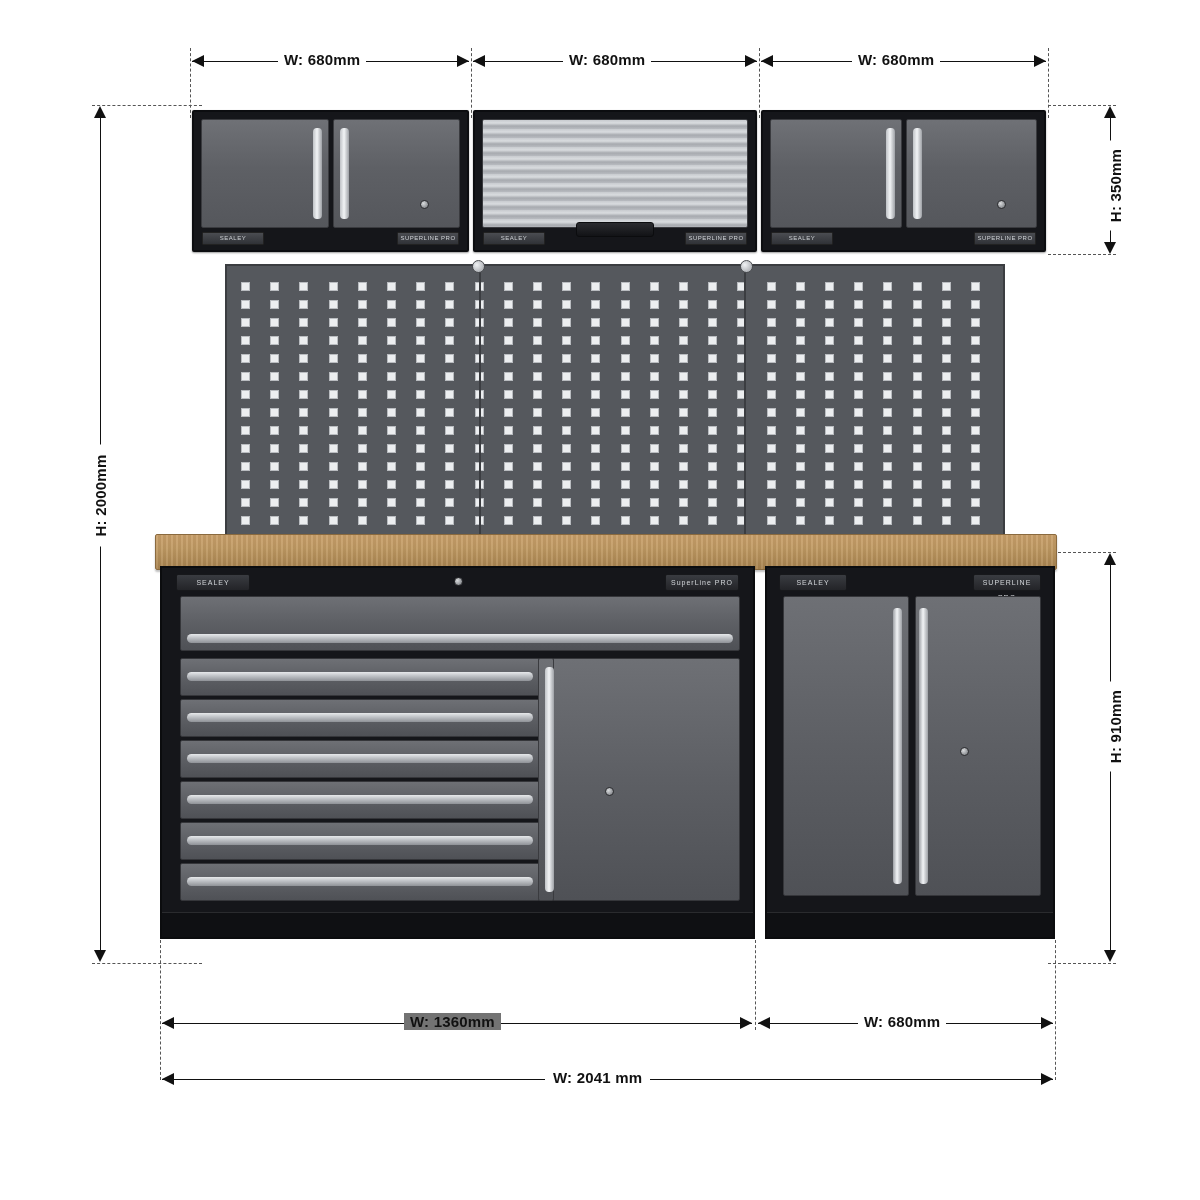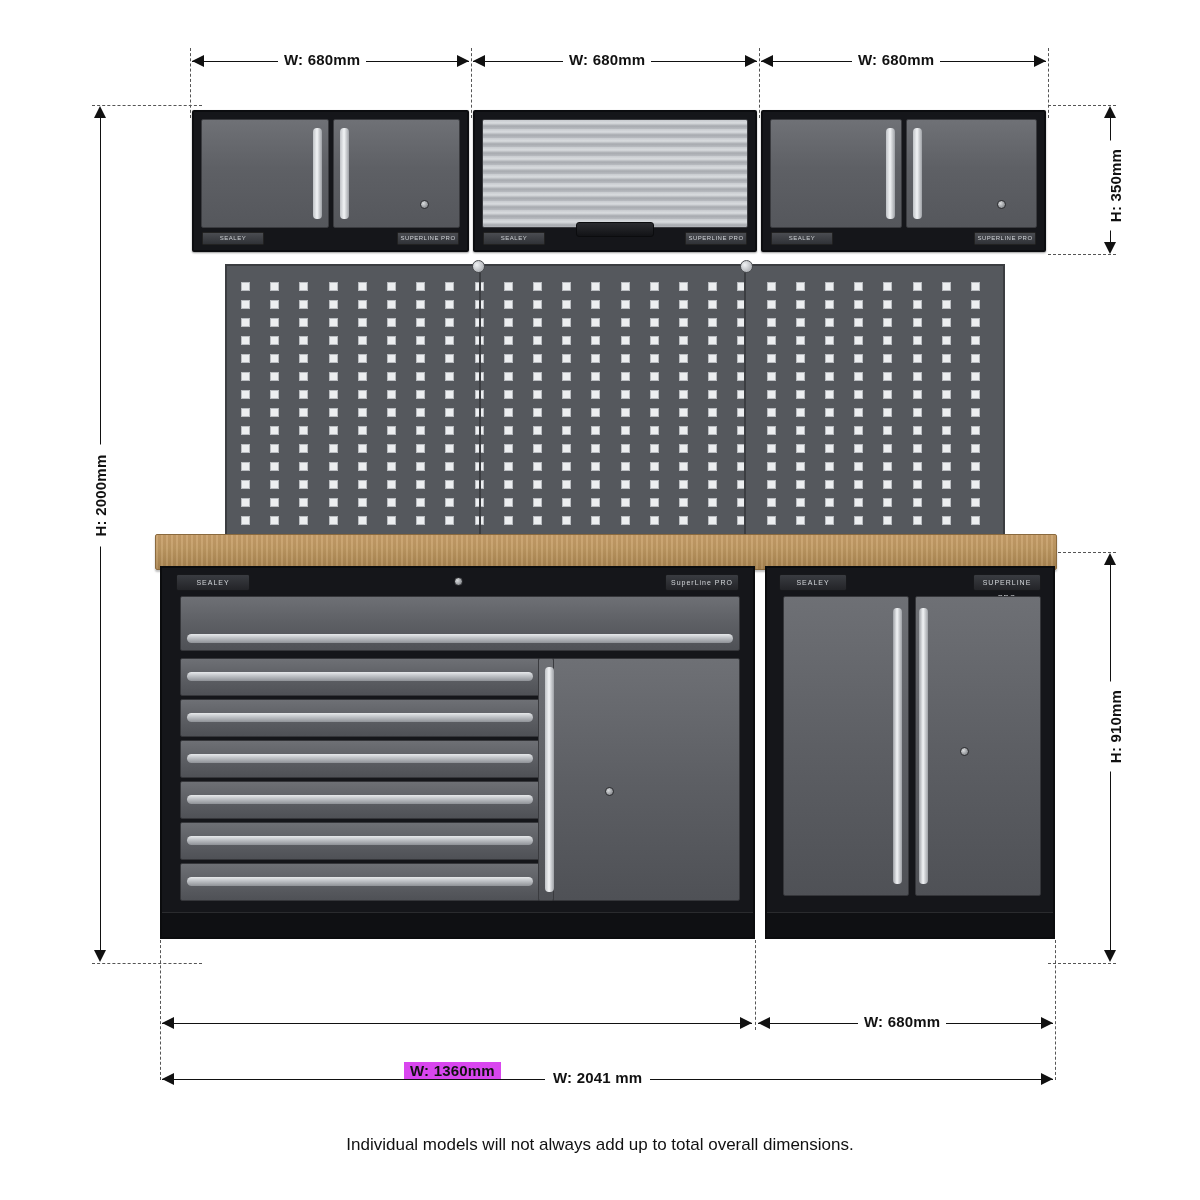--- a/index.html
+++ b/index.html
@@ -666,27 +666,26 @@
     <div class="kick" style="left:0;right:0;bottom:0;height:24px;"></div>
   </div>
 
   <div class="dash-v" style="left:160px;top:940px;height:140px;"></div>
   <div class="dash-v" style="left:755px;top:940px;height:90px;"></div>
   <div class="dash-v" style="left:1055px;top:940px;height:140px;"></div>
 
   <div class="hline" style="left:162px;top:1023px;width:590px;"></div>
   <div class="arr left" style="left:162px;top:1017px;"></div>
   <div class="arr right" style="left:740px;top:1017px;"></div>
-  <div class="dimlabel" style="left:404px;top:1062px;background:#d946ef;padding:0 6px;">W: 1360mm</div>
+  <div class="dimlabel" style="left:404px;top:1013px;background:#737373;padding:0 6px;">W: 1360mm</div>
 
   <div class="hline" style="left:758px;top:1023px;width:295px;"></div>
   <div class="arr left" style="left:758px;top:1017px;"></div>
   <div class="arr right" style="left:1041px;top:1017px;"></div>
   <div class="dimlabel" style="left:858px;top:1013px;background:#fff;padding:0 6px;">W: 680mm</div>
 
   <div class="hline" style="left:162px;top:1079px;width:891px;"></div>
   <div class="arr left" style="left:162px;top:1073px;"></div>
   <div class="arr right" style="left:1041px;top:1073px;"></div>
   <div class="dimlabel" style="left:545px;top:1069px;background:#fff;padding:0 8px;">W: 2041 mm</div>
 
-  <div class="caption" style="left:0;top:1135px;">Individual models will not always add up to total overall dimensions.</div>
 
 </div>
 
 </body></html>

